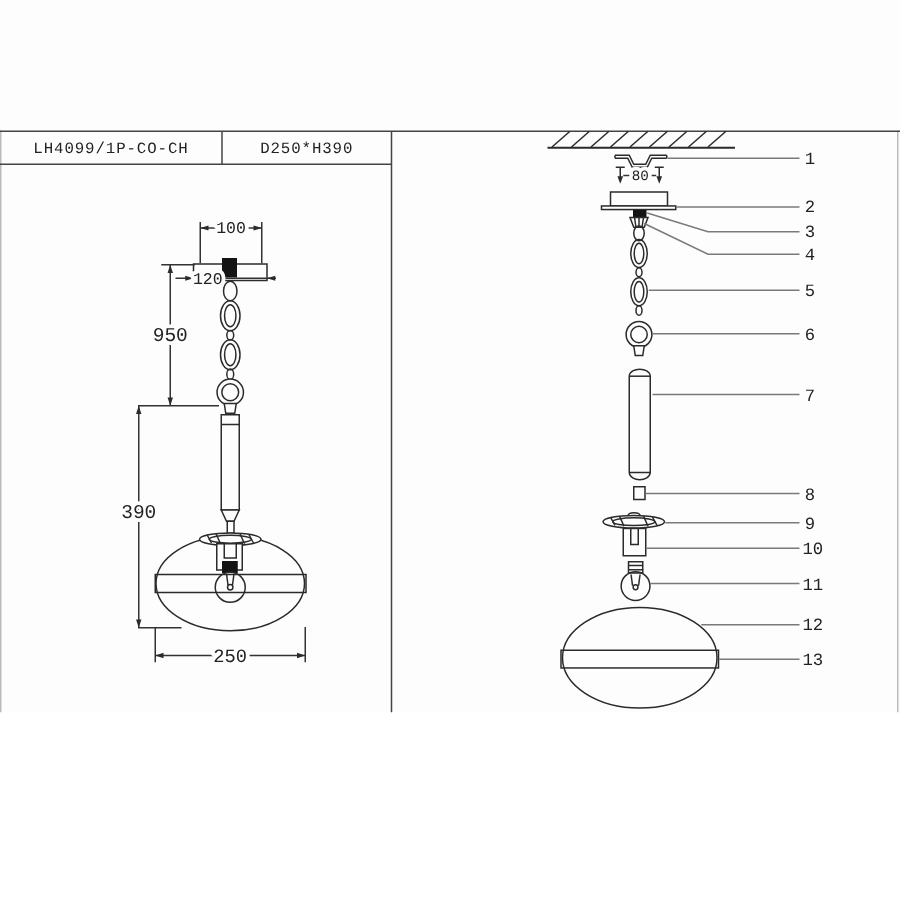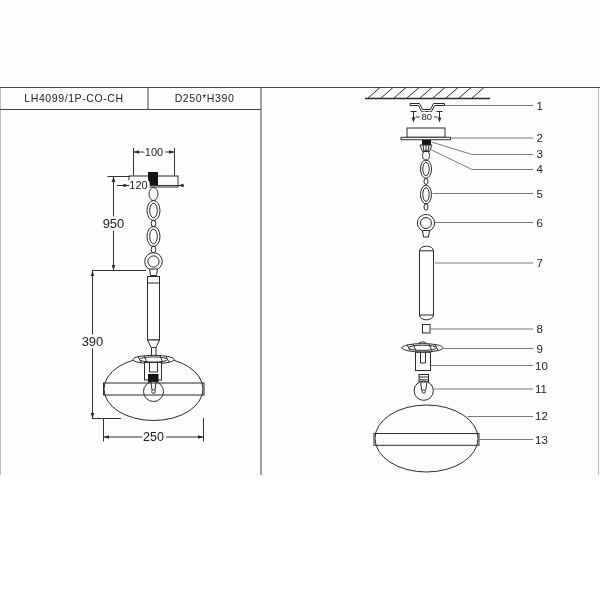--- a/index.html
+++ b/index.html
@@ -1,17 +1,17 @@
 <!DOCTYPE html>
 <html><head>
 <meta charset="utf-8">
 <style>
   html,body{margin:0;padding:0;}
   .page{position:relative;width:600px;height:475px;background:#fdfdfd;overflow:hidden;
-        font-family:Liberation Sans, sans-serif;}
+        font-family:Liberation Mono, monospace;}
   svg{position:absolute;top:0;left:0;display:block;}
   text{fill:#222;}
   .cellText{font-size:10.5px;letter-spacing:0.6px;}
   .dimText{font-size:11px;}
   .dimTextBig{font-size:13px;}
   .dimText250{font-size:12.5px;}
   .dimTextSmall{font-size:9.5px;}
   .partNum{font-size:11.5px;}
   .halo{paint-order:stroke;stroke:#fdfdfd;stroke-width:5px;stroke-linejoin:round;}
   .ln{stroke:#2b2b2b;stroke-width:1;fill:none;}

